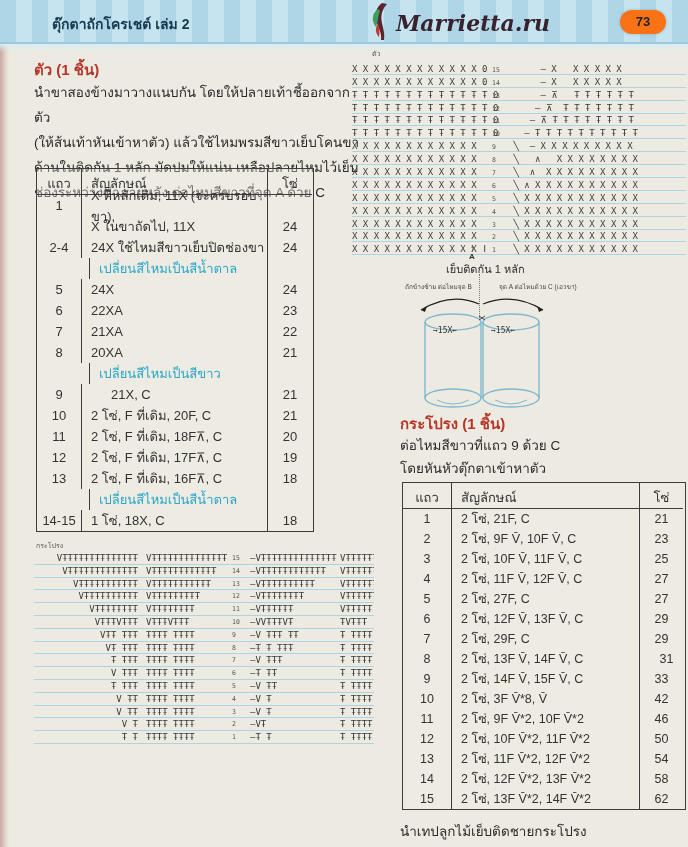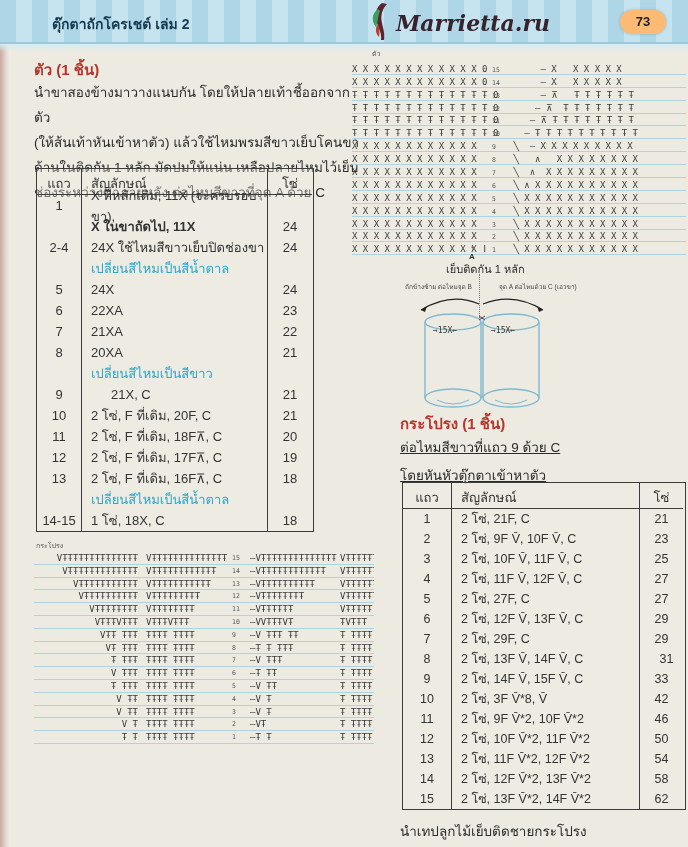--- a/index.html
+++ b/index.html
@@ -15,35 +15,35 @@
   .header { position:absolute; left:0; top:0; width:688px; height:44px;
     background:repeating-linear-gradient(90deg,#aed6e6 0 16px,#c6e4f0 16px 32px);
     border-bottom:2px solid #9cc8da; }
   .header-fade { position:absolute; left:0; top:44px; width:688px; height:8px;
     background:linear-gradient(#d8ebf3,rgba(237,235,225,0)); }
   .book-title { position:absolute; left:52px; top:13px; font-size:14px; font-weight:bold; color:#15394f; }
   .logo { position:absolute; left:368px; top:2px; height:42px; display:flex; align-items:center; }
   .logo-text { font-family:"DejaVu Serif", serif; font-style:italic; font-weight:bold;
     font-size:22px; color:#38222e; margin-left:2px; }
   .page-pill { position:absolute; left:620px; top:10px; width:46px; height:24px;
-    background:#fdba74; border-radius:12px; text-align:center; line-height:24px;
+    background:#f97316; border-radius:12px; text-align:center; line-height:24px;
     font-size:13px; font-weight:bold; color:#222; box-shadow:0 0 3px rgba(120,150,160,.6); }
   
   .sec-heading { position:absolute; font-size:15px; font-weight:bold; color:#b5352b; }
   .para { position:absolute; font-size:13.5px; line-height:25px; color:#2b2b2b; white-space:pre-line; }
   .small-note { position:absolute; font-size:12.5px; color:#2b2b2b; }
   
   .ctable { position:absolute; border:1.5px solid #3c3c3c; background:rgba(240,238,230,.35);
     display:grid; font-size:13px; color:#333; }
   .ctable .hcell { border-bottom:1.5px solid #3c3c3c; font-size:13px; padding-top:4px; height:26px; }
   .ctable .cell { display:flex; align-items:center; }
   .col-sep { border-left:1.5px solid #3c3c3c; }
   .c-center { justify-content:center; text-align:center; }
   .c-sym { padding-left:9px; }
-  .note-line { color:#2ba7c9; }
+  .note-line { color:#2ba7c9;margin-left:8px; }
   
   .chart { position:absolute; font-family:"DejaVu Sans Mono", monospace; color:#3a3a3a; }
   .crow { display:flex; align-items:flex-end; height:12.9px; border-bottom:1px solid #aed4e2;
     font-size:9px; white-space:pre; }
   .crow .cl { width:140px; }
   .crow .cn { width:16px; font-size:6.5px; color:#555; }
   .crow .cr { white-space:pre; }
   .tiny-label { position:absolute; font-size:7px; color:#555; }
   .sk-wrap { position:absolute; left:34px; top:552px; width:340px; height:193px;
     background:repeating-linear-gradient(rgba(0,0,0,0) 0 11.8px,#aed4e2 11.8px 12.8px);
@@ -89,21 +89,21 @@
 ด้านในติดกัน 1 หลัก มัดปมให้แน่น เหลือปลายไหมไว้เย็บ
 ช่องระหว่างขาภายหลัง ต่อไหมสีขาวที่จุด A ด้วย C</div>
   <div class="ctable" id="body-table" style="left:36px; top:168px; width:278px; grid-template-columns:44px 186px 45px;">
       <div class="hcell cell c-center" style="height: 26px;">แถว</div>
       <div class="hcell cell c-sym col-sep" style="height: 26px;">สัญลักษณ์</div>
       <div class="hcell cell c-center col-sep" style="height: 26px;">โซ่</div>
       <div class="cell c-center" style="height: 21px;">1</div>
       <div class="cell c-sym col-sep" style="height: 21px;">X ที่หลักเดิม, 11X (จะครบรอบขา),</div>
       <div class="cell c-center col-sep" style="height: 21px;"></div>
       <div class="cell c-center" style="height: 21px;"></div>
-      <div class="cell c-sym col-sep" style="height: 21px; font-weight: bold;">X ในขาถัดไป, 11X</div>
+      <div class="cell c-sym col-sep" style="height: 21px;">X ในขาถัดไป, 11X</div>
       <div class="cell c-center col-sep" style="height: 21px;">24</div>
       <div class="cell c-center" style="height: 21px;">2-4</div>
       <div class="cell c-sym col-sep" style="height: 21px;">24X ใช้ไหมสีขาวเย็บปิดช่องขา</div>
       <div class="cell c-center col-sep" style="height: 21px;">24</div>
       <div class="cell c-center" style="height: 21px;"></div>
       <div class="cell c-sym col-sep note-line" style="height: 21px;">เปลี่ยนสีไหมเป็นสีน้ำตาล</div>
       <div class="cell c-center col-sep" style="height: 21px;"></div>
       <div class="cell c-center" style="height: 21px;">5</div>
       <div class="cell c-sym col-sep" style="height: 21px;">24X</div>
       <div class="cell c-center col-sep" style="height: 21px;">24</div>
@@ -270,21 +270,21 @@
     </svg>
     <div class="count-label" style="left:30px; top:50px;">
       <span>→</span><span>15X</span><span>←</span>
     </div>
     <div class="count-label" style="left:88px; top:50px;">
       <span>→</span><span>15X</span><span>←</span>
     </div>
   </div>
 
   <div class="sec-heading" style="left:400px; top:412px;">กระโปรง (1 ชิ้น)</div>
-  <div class="para" style="left:400px; top:434px; width:286px; line-height:28px;text-decoration:underline;">ต่อไหมสีขาวที่แถว 9 ด้วย C
+  <div class="para" style="left:400px; top:434px; width:286px; line-height:23px;">ต่อไหมสีขาวที่แถว 9 ด้วย C
 โดยหันหัวตุ๊กตาเข้าหาตัว</div>
   <div class="ctable" id="skirt-table" style="left:402px; top:482px; width:284px; grid-template-columns:48px 188px 44px; font-size:12.5px;">
       <div class="hcell cell c-center" style="height: 26px;">แถว</div>
       <div class="hcell cell c-sym col-sep" style="height: 26px;">สัญลักษณ์</div>
       <div class="hcell cell c-center col-sep" style="height: 26px;">โซ่</div>
       <div class="cell c-center" style="height: 20px;">1</div>
       <div class="cell c-sym col-sep" style="height: 20px;">2 โซ่, 21F, C</div>
       <div class="cell c-center col-sep" style="height: 20px;">21</div>
       <div class="cell c-center" style="height: 20px;">2</div>
       <div class="cell c-sym col-sep" style="height: 20px;">2 โซ่, 9F V̄, 10F V̄, C</div>

